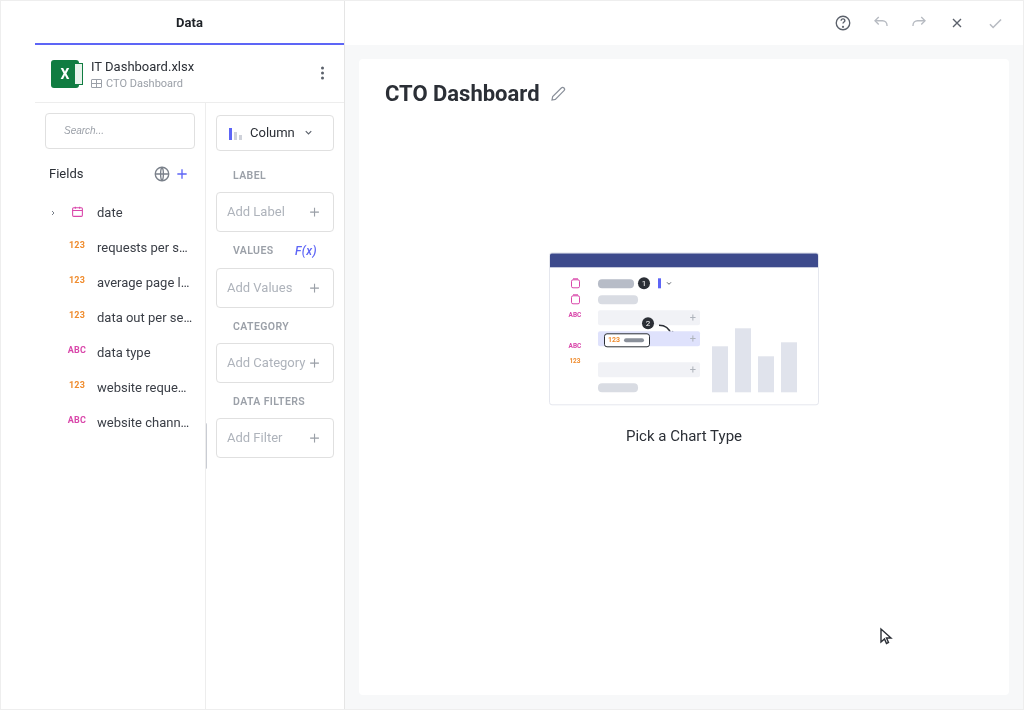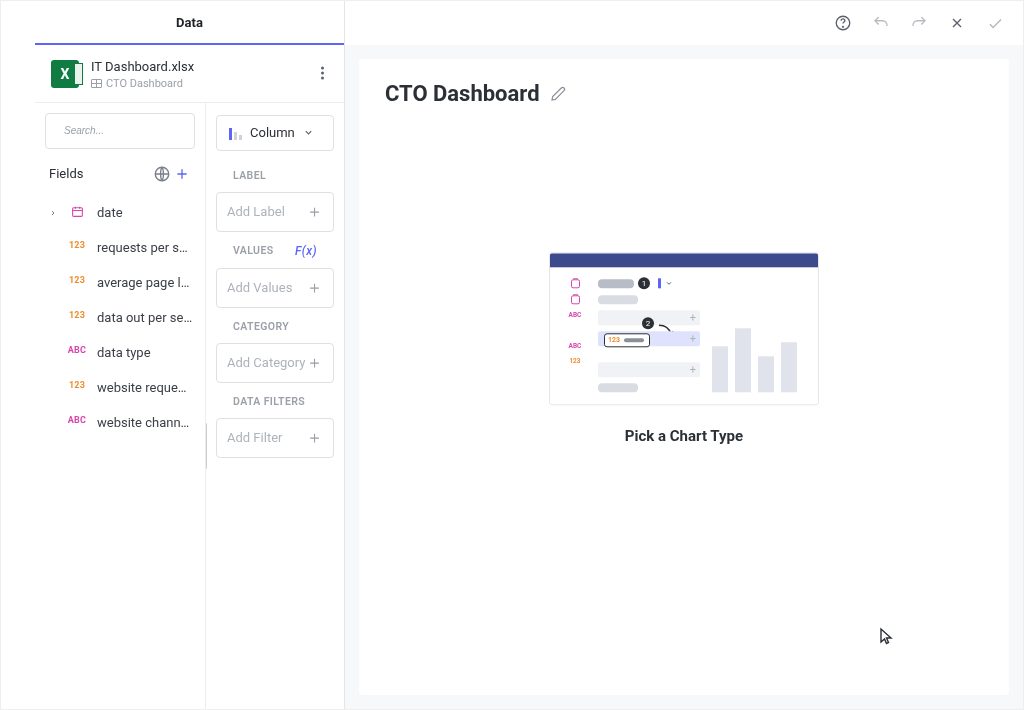--- a/index.html
+++ b/index.html
@@ -73,21 +73,21 @@
 .il-row.sel { background:#dfe2fc; }
 .il-row .pl { color:#aeb3bb; font-size:11px; line-height:1; }
 .il-num-badge{ position:absolute; width:12px; height:12px; border-radius:50%; background:#2b2f36; color:#fff; font-size:8px; display:flex;align-items:center;justify-content:center; }
 .il-chev-wrap{ display:flex; align-items:center; gap:4px; margin-left:4px;}
 .il-mini-bar{width:3px;height:10px;background:#5d65f6;}
 .il-drag{ position:absolute; left:6px; top:56px; background:#fff; border:1.5px solid #2b2f36; border-radius:3px; padding:2px 5px 2px 3px; display:flex; align-items:center; gap:4px; }
 .il-drag .t123{ font-size:7px; font-weight:700; color:#f08c2e; }
 .il-drag .ln{ width:20px; height:4px; background:#8a909a; border-radius:2px; }
 .arrow-drag{ position:absolute; left:58px; top:46px; }
 .bar{ width:16px; background:#e0e3ec; }
-.empty h3 { font-size: 15px; color: #2b2f36; margin-bottom: 22px; font-weight:700; }
+.empty h3 { font-size: 15px; color: #2b2f36; margin-bottom: 22px; font-weight:400; }
 .empty p { font-size: 12px; color: #8a909a; }
 .cursor { position: absolute; left: 520px; bottom: 50px; }
 .sq{ width:9px; height:9px; border:1.2px solid; border-radius:2px; display:inline-block; }
 .sq.date{ border-color:#d946aa; position:relative; }
 .sq.date::before{content:"";position:absolute;left:1px;right:1px;top:-2px;height:2px;border-top:1.2px solid #d946aa;}
 </style>
 </head>
 <body>
 
 <div class="app">

